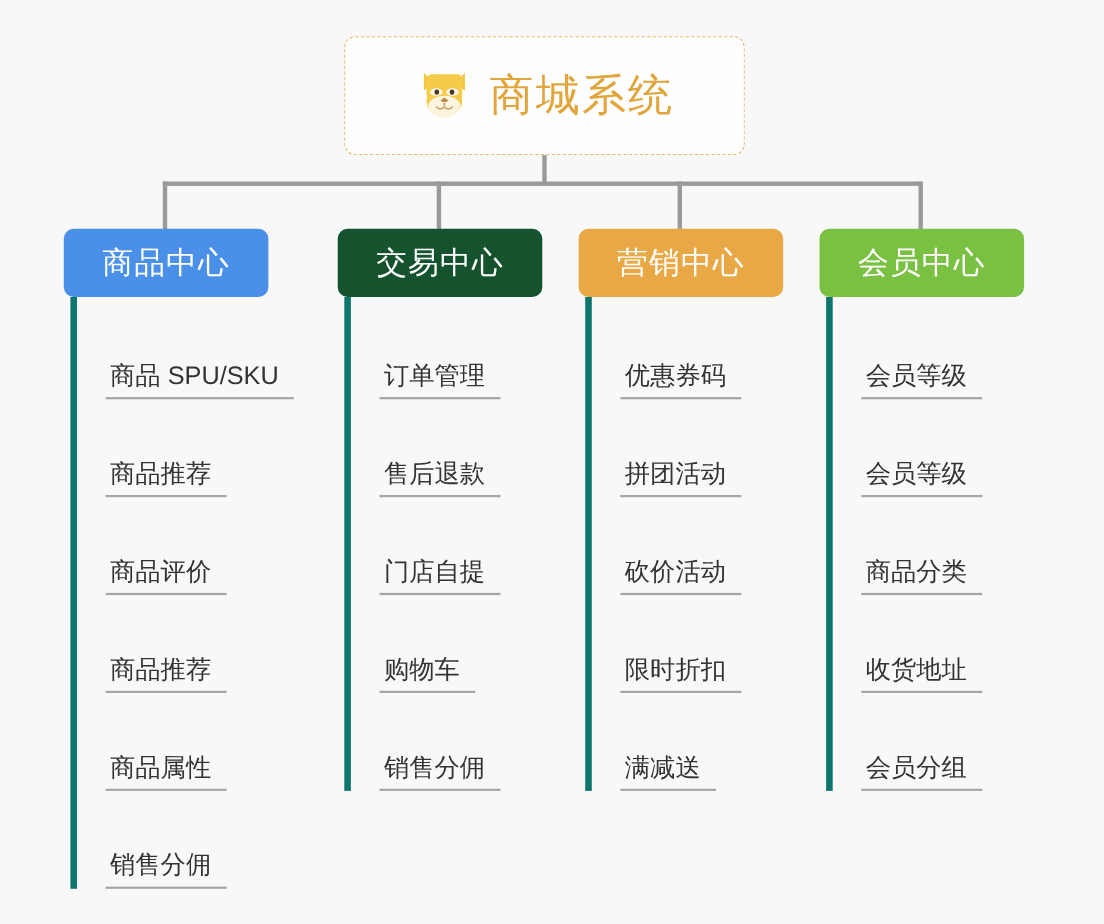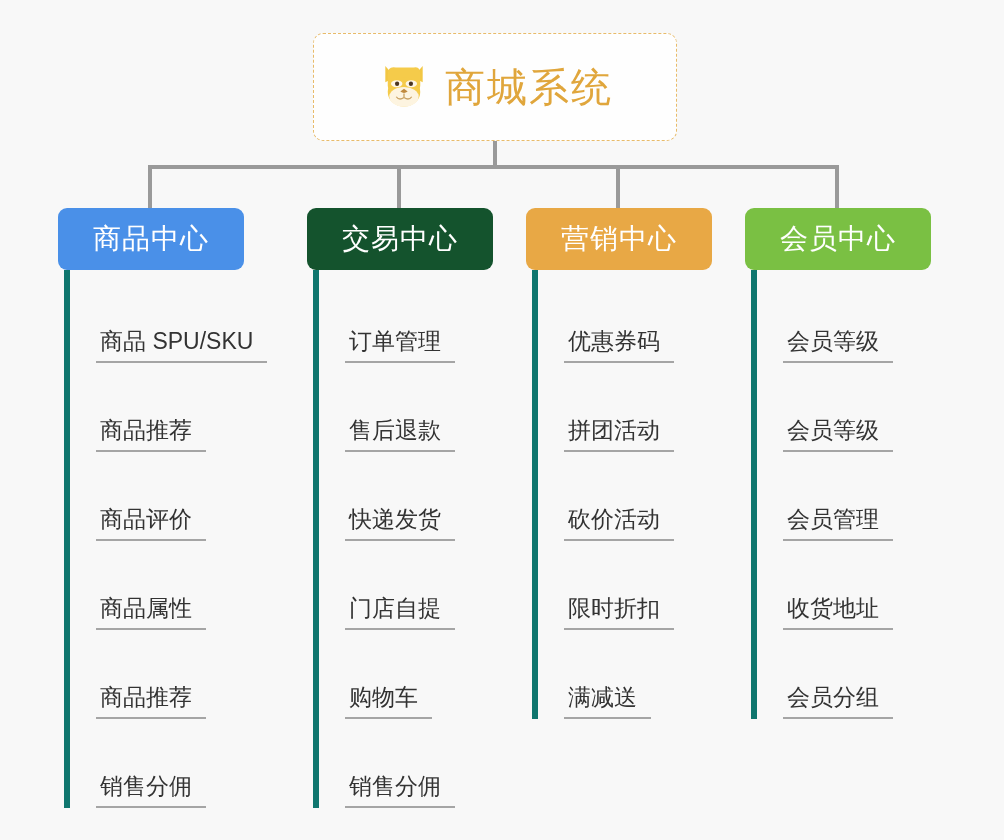--- a/index.html
+++ b/index.html
@@ -154,44 +154,41 @@
         <div class="leaf">
           <span class="leaf-text">商品 SPU/SKU</span>
         </div>
         <div class="leaf">
           <span class="leaf-text">商品推荐</span>
         </div>
         <div class="leaf">
           <span class="leaf-text">商品评价</span>
         </div>
         <div class="leaf">
+          <span class="leaf-text">商品推荐</span>
+        </div>
+        <div class="leaf">
           <span class="leaf-text">商品属性</span>
-        </div>
-        <div class="leaf">
-          <span class="leaf-text">商品推荐</span>
         </div>
         <div class="leaf">
           <span class="leaf-text">销售分佣</span>
         </div>
       </div>
     </div>
     <div class="conn conn-drop" style="left: 397px; background: rgb(154, 154, 154);"></div>
     <div class="column" style="left: 307px; width: 186px;">
       <div class="cat-header" style="background: #14532d;">交易中心</div>
       <div class="leaf-list">
         <div class="leaf">
           <span class="leaf-text">订单管理</span>
         </div>
         <div class="leaf">
           <span class="leaf-text">售后退款</span>
         </div>
         <div class="leaf">
-          <span class="leaf-text">快递发货</span>
-        </div>
-        <div class="leaf">
           <span class="leaf-text">门店自提</span>
         </div>
         <div class="leaf">
           <span class="leaf-text">购物车</span>
         </div>
         <div class="leaf">
           <span class="leaf-text">销售分佣</span>
         </div>
       </div>
     </div>
@@ -220,21 +217,21 @@
     <div class="column" style="left: 745px; width: 186px;">
       <div class="cat-header" style="background: rgb(122, 192, 67);">会员中心</div>
       <div class="leaf-list">
         <div class="leaf">
           <span class="leaf-text">会员等级</span>
         </div>
         <div class="leaf">
           <span class="leaf-text">会员等级</span>
         </div>
         <div class="leaf">
-          <span class="leaf-text">会员管理</span>
+          <span class="leaf-text">商品分类</span>
         </div>
         <div class="leaf">
           <span class="leaf-text">收货地址</span>
         </div>
         <div class="leaf">
           <span class="leaf-text">会员分组</span>
         </div>
       </div>
     </div>
   </div>

